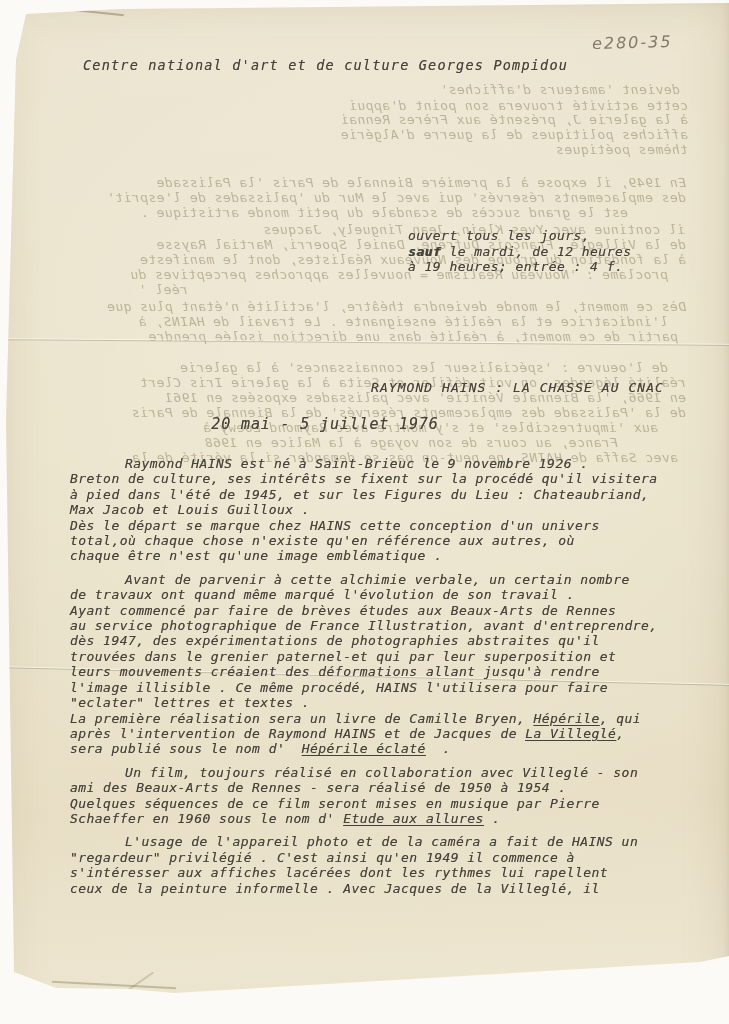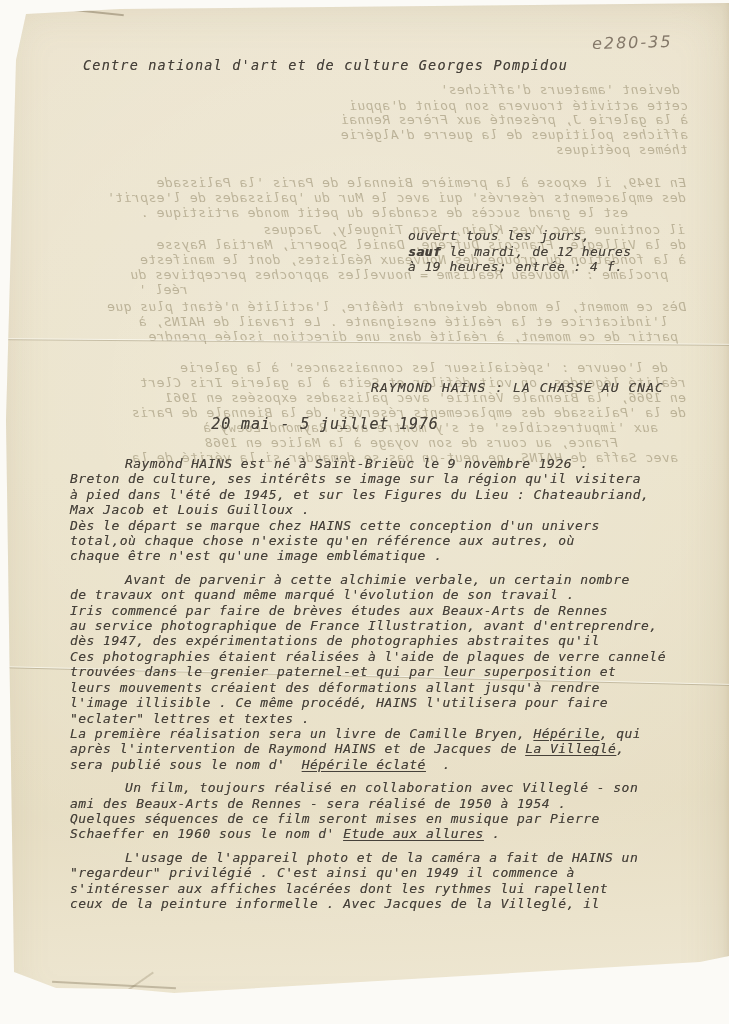--- a/index.html
+++ b/index.html
@@ -99,34 +99,33 @@
       <div class="doc-title typed line">RAYMOND HAINS : LA CHASSE AU CNAC</div>
     </div>
 
     <div class="dates-wrap">
       <div class="doc-dates typed line">20 mai - 5 juillet 1976</div>
     </div>
 
     <div class="body-text typed" id="bodytext">
         <div class="para">
           <div class="line indent"><span>Raymond HAINS est né à Saint-Brieuc le 9 novembre 1926 .</span></div>
-          <div class="line"><span>Breton de culture, ses intérêts se image sur la région qu'il visitera</span></div>
+          <div class="line"><span>Breton de culture, ses intérêts se fixent sur la procédé qu'il visitera</span></div>
           <div class="line"><span>à pied dans l'été de 1945, et sur les Figures du Lieu : Chateaubriand,</span></div>
           <div class="line"><span>Max Jacob et Louis Guilloux .</span></div>
           <div class="line"><span>Dès le départ se marque chez HAINS cette conception d'un univers</span></div>
           <div class="line"><span>total,où chaque chose n'existe qu'en référence aux autres, où</span></div>
           <div class="line"><span>chaque être n'est qu'une image emblématique .</span></div>
         </div>
         <div class="para">
           <div class="line indent"><span>Avant de parvenir à cette alchimie verbale, un certain nombre</span></div>
           <div class="line"><span>de travaux ont quand même marqué l'évolution de son travail .</span></div>
-          <div class="line"><span>Iris commencé par faire de brèves études aux Beaux-Arts de Rennes</span></div>
+          <div class="line"><span>Ayant commencé par faire de brèves études aux Beaux-Arts de Rennes</span></div>
           <div class="line"><span>au service photographique de France Illustration, avant d'entreprendre,</span></div>
           <div class="line"><span>dès 1947, des expérimentations de photographies abstraites qu'il</span></div>
-          <div class="line"><span>Ces photographies étaient réalisées à l'aide de plaques de verre cannelé</span></div>
           <div class="line"><span>trouvées dans le grenier paternel-et qui par leur superposition et</span></div>
           <div class="line"><span>leurs mouvements créaient des déformations allant jusqu'à rendre</span></div>
           <div class="line"><span>l'image illisible . Ce même procédé, HAINS l'utilisera pour faire</span></div>
           <div class="line"><span>"eclater" lettres et textes .</span></div>
           <div class="line"><span>La première réalisation sera un livre de Camille Bryen, </span><span class="u ">Hépérile</span><span>, qui</span></div>
           <div class="line"><span>après l'intervention de Raymond HAINS et de Jacques de </span><span class="u ">La Villeglé</span><span>,</span></div>
           <div class="line"><span>sera publié sous le nom d'  </span><span class="u ">Hépérile éclaté</span><span>  .</span></div>
         </div>
         <div class="para">
           <div class="line indent"><span>Un film, toujours réalisé en collaboration avec Villeglé - son</span></div>

